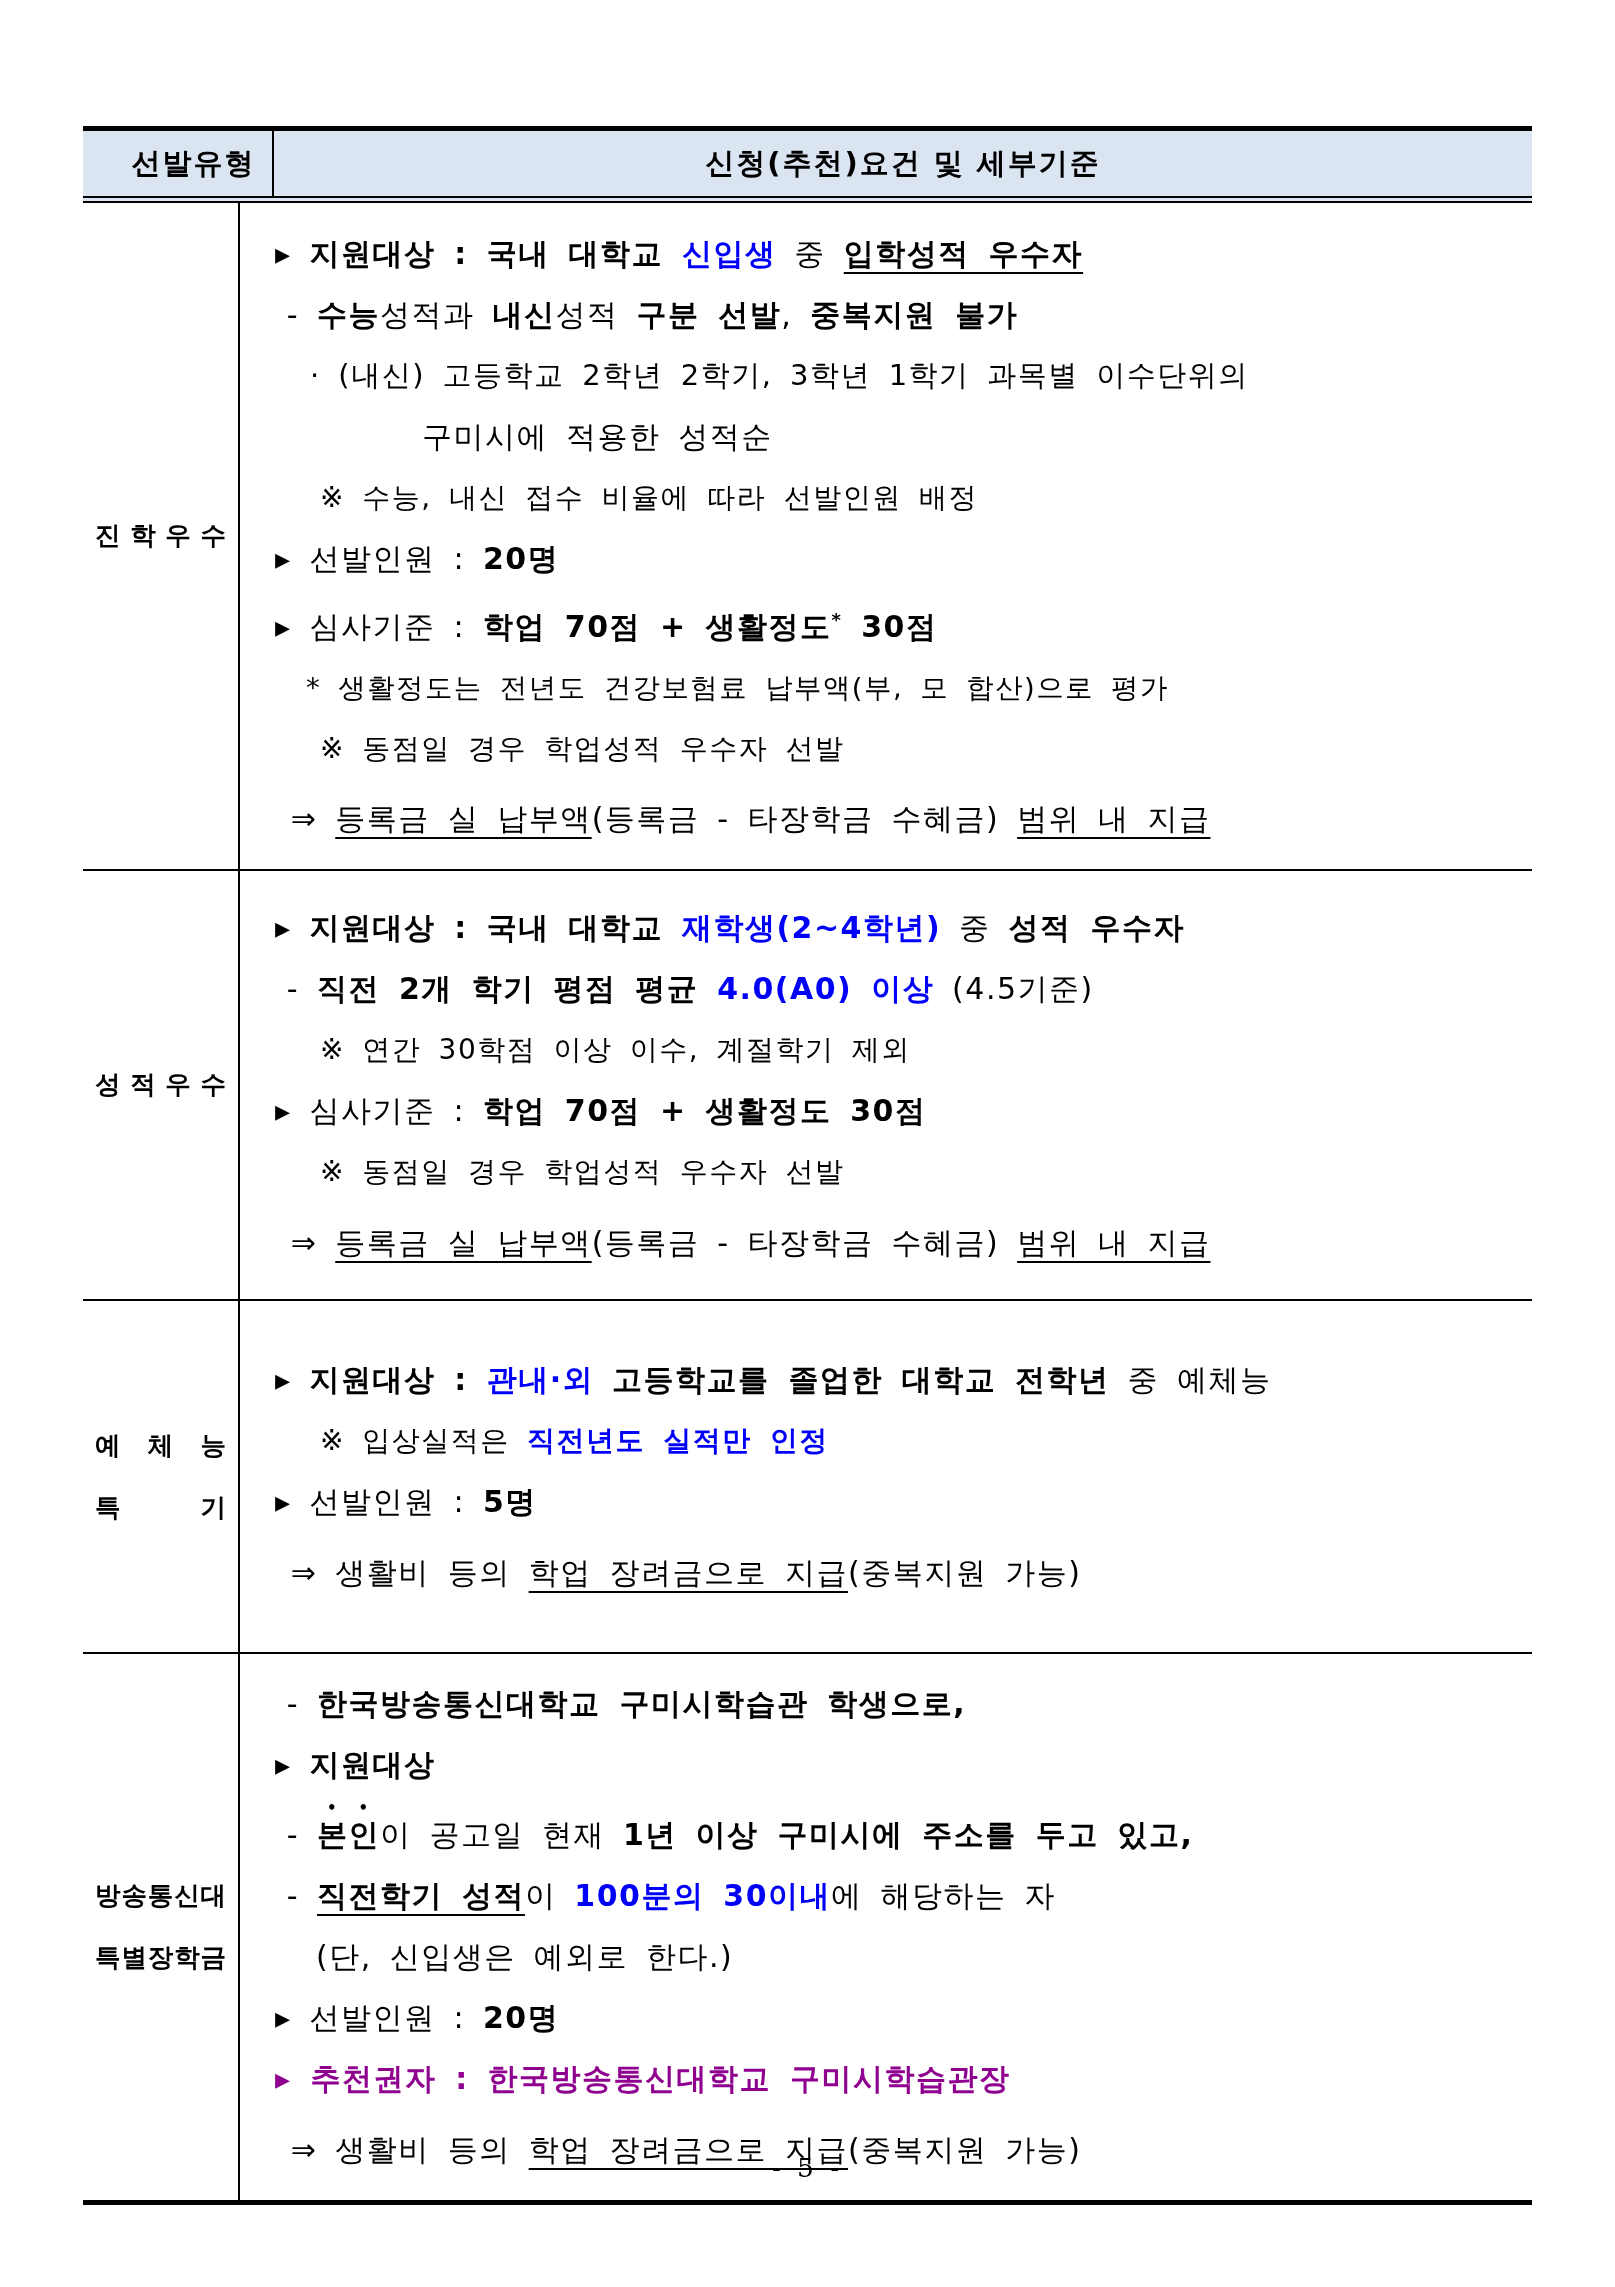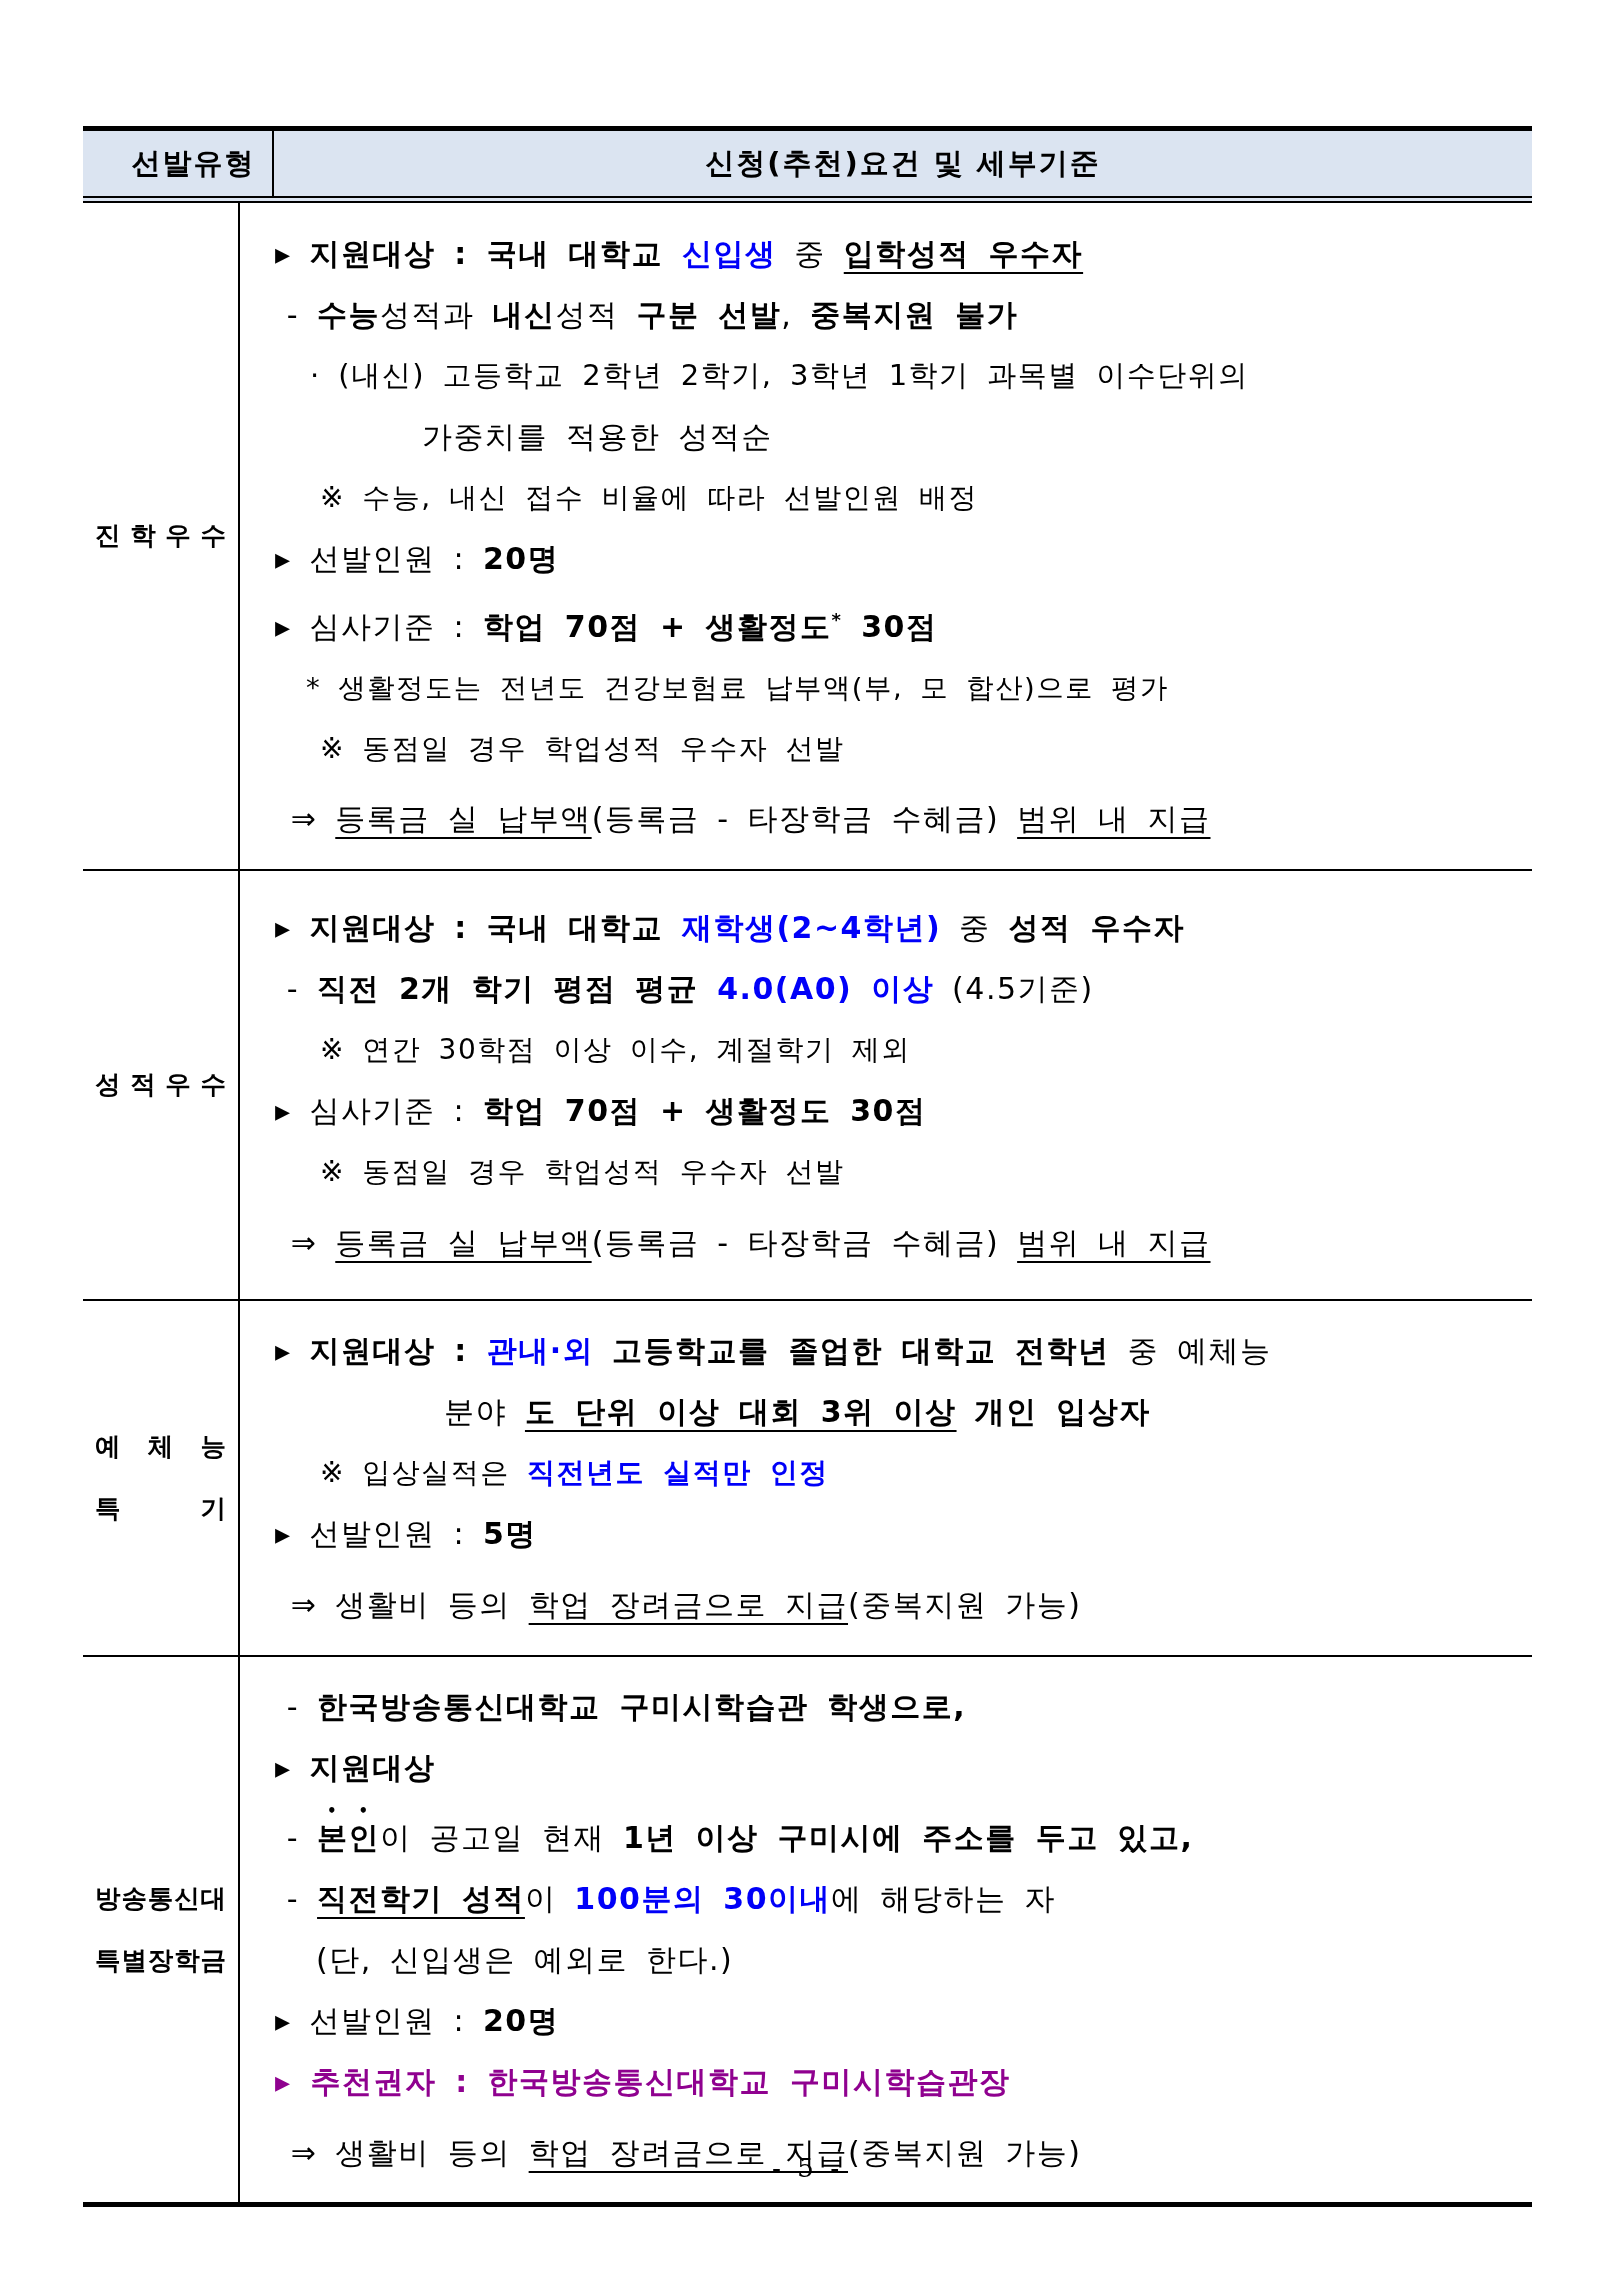--- a/index.html
+++ b/index.html
@@ -77,21 +77,21 @@
             <span>진</span>
             <span>학</span>
             <span>우</span>
             <span>수</span>
           </div>
         </div>
         <div class="content-cell">
           <div class="line kind-bullet"><span class="seg">▸ </span><span class="seg b">지원대상 : 국내 대학교 </span><span class="seg b blue">신입생</span><span class="seg"> 중 </span><span class="seg b u">입학성적 우수자</span></div>
           <div class="line kind-dash"><span class="seg">- </span><span class="seg b">수능</span><span class="seg">성적과 </span><span class="seg b">내신</span><span class="seg">성적 </span><span class="seg b">구분 선발</span><span class="seg">, </span><span class="seg b">중복지원 불가</span></div>
           <div class="line kind-dot"><span class="seg">· (내신) 고등학교 2학년 2학기, 3학년 1학기 과목별 이수단위의</span></div>
-          <div class="line kind-cont"><span class="seg">가중치를 적용한 성적순</span></div>
+          <div class="line kind-cont"><span class="seg">구미시에 적용한 성적순</span></div>
           <div class="line kind-note"><span class="seg">※ 수능, 내신 접수 비율에 따라 선발인원 배정</span></div>
           <div class="line kind-bullet"><span class="seg">▸ 선발인원 : </span><span class="seg b">20명</span></div>
           <div class="line kind-bullet"><span class="seg">▸ 심사기준 : </span><span class="seg b">학업 70점 + 생활정도</span><span class="seg b sup">*</span><span class="seg b"> 30점</span></div>
           <div class="line kind-star"><span class="seg">* 생활정도는 전년도 건강보험료 납부액(부, 모 합산)으로 평가</span></div>
           <div class="line kind-note"><span class="seg">※ 동점일 경우 학업성적 우수자 선발</span></div>
           <div class="line kind-arrow gap"><span class="seg">⇒ </span><span class="seg u">등록금 실 납부액</span><span class="seg">(등록금 - 타장학금 수혜금) </span><span class="seg u">범위 내 지급</span></div>
         </div>
       </div>
       <div class="row">
         <div class="label-cell">
@@ -118,21 +118,20 @@
             <span>체</span>
             <span>능</span>
           </div>
           <div class="label-line">
             <span>특</span>
             <span>기</span>
           </div>
         </div>
         <div class="content-cell">
           <div class="line kind-bullet"><span class="seg">▸ </span><span class="seg b">지원대상 : </span><span class="seg b blue">관내·외</span><span class="seg"> </span><span class="seg b">고등학교를 졸업한 대학교 전학년</span><span class="seg"> 중 예체능</span></div>
-          <div class="line kind-cont2"><span class="seg">분야 </span><span class="seg b u">도 단위 이상 대회 3위 이상</span><span class="seg"> </span><span class="seg b">개인 입상자</span></div>
           <div class="line kind-note"><span class="seg">※ 입상실적은 </span><span class="seg b blue">직전년도 실적만 인정</span></div>
           <div class="line kind-bullet"><span class="seg">▸ 선발인원 : </span><span class="seg b">5명</span></div>
           <div class="line kind-arrow gap"><span class="seg">⇒ 생활비 등의 </span><span class="seg u">학업 장려금으로 지급</span><span class="seg">(중복지원 가능)</span></div>
         </div>
       </div>
       <div class="row">
         <div class="label-cell">
           <div class="label-line">
             <span>방</span>
             <span>송</span>

